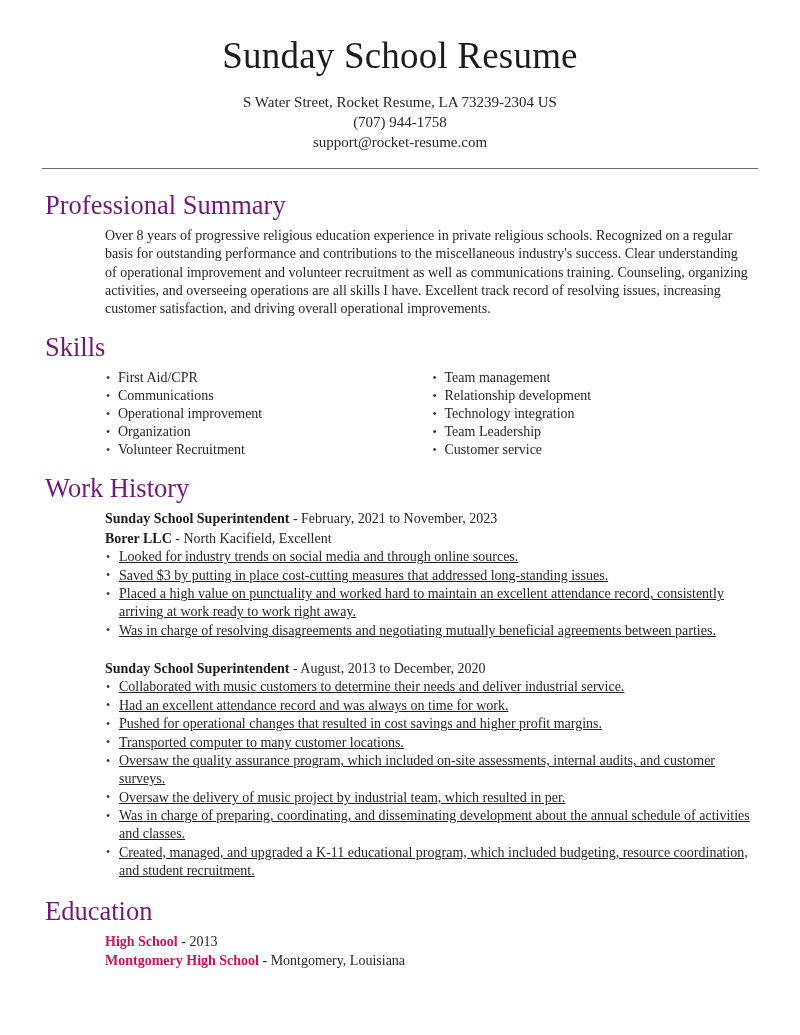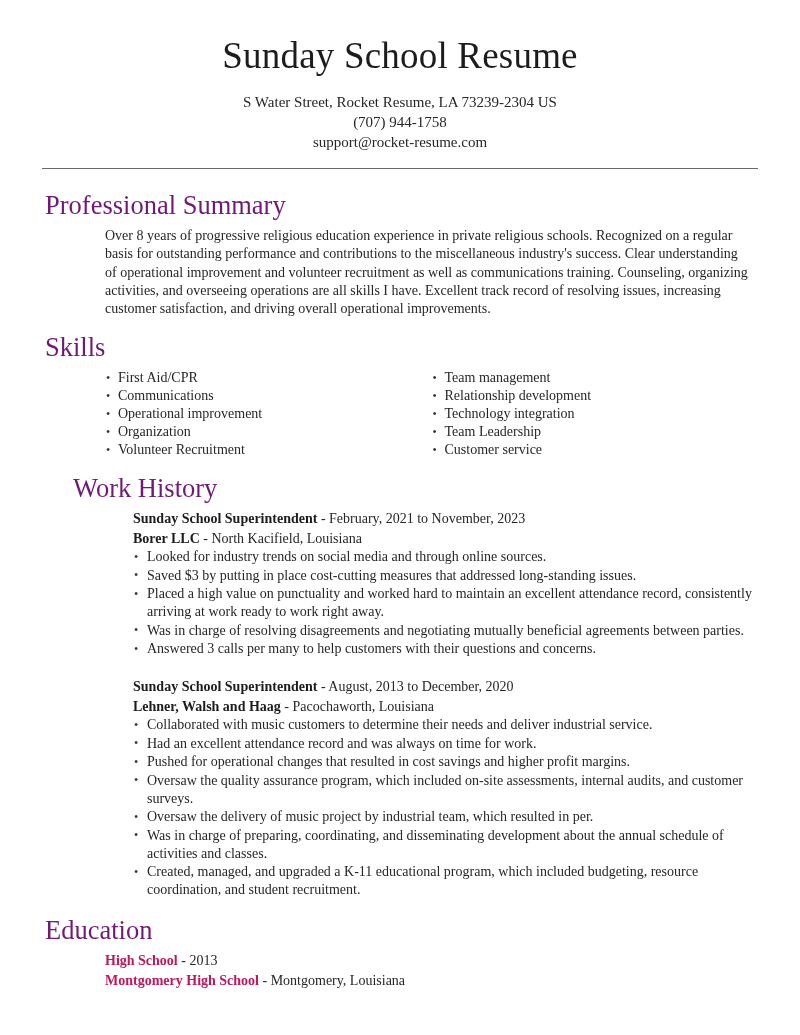--- a/index.html
+++ b/index.html
@@ -111,31 +111,31 @@
     font-size: 12px;
     line-height: 18px;
     color: #333333;
   }
   .skills-col ul.bullets > li {
     padding-left: 13px;
     margin-bottom: 0px;
   }
 
   
-  #section-work { margin-top: 14px; margin-left: 28px; }
+  #section-work { margin-top: 14px; }
   .job { margin-top: 6px; }
   .job + .job { margin-top: 19px; }
   .job-line {
     font-size: 14px;
     line-height: 19.5px;
     color: #262626;
     margin: 0;
   }
   .job-line .strong { font-weight: bold; color: #1c1c1c; }
-  .job-bullets { margin-top: 8px; }
+  .job-bullets { margin-top: 8px; text-decoration: underline; }
   .job-bullets > li { margin-bottom: 1px; }
 
   
   #section-education { margin-top: 16px; }
   .edu { margin-top: 6px; }
   .edu-line {
     font-size: 14px;
     line-height: 19.5px;
     color: #262626;
     margin: 0;
@@ -190,42 +190,39 @@
 
   <div class="section" id="section-work">
     <h2 class="section-title">Work History</h2>
     <div class="section-body">
 
       <div class="job">
         <p class="job-line">
           <span class="strong">Sunday School Superintendent</span><span> - </span><span>February, 2021 to November, 2023</span>
         </p>
         <p class="job-line">
-          <span class="strong">Borer LLC</span><span> - </span><span>North Kacifield, Louisiana</span>
+          <span class="strong">Borer LLC</span><span> - </span><span>North Kacifield, Excellent</span>
         </p>
         <ul class="bullets job-bullets">
           <li>Looked for industry trends on social media and through online sources.</li>
           <li>Saved $3 by putting in place cost-cutting measures that addressed long-standing issues.</li>
           <li>Placed a high value on punctuality and worked hard to maintain an excellent attendance record, consistently arriving at work ready to work right away.</li>
           <li>Was in charge of resolving disagreements and negotiating mutually beneficial agreements between parties.</li>
-          <li>Answered 3 calls per many to help customers with their questions and concerns.</li>
         </ul>
       </div>
 
       <div class="job">
         <p class="job-line">
           <span class="strong">Sunday School Superintendent</span><span> - </span><span>August, 2013 to December, 2020</span>
-        </p>
-        <p class="job-line">
-          <span class="strong">Lehner, Walsh and Haag</span><span> - </span><span>Pacochaworth, Louisiana</span>
         </p>
         <ul class="bullets job-bullets">
           <li>Collaborated with music customers to determine their needs and deliver industrial service.</li>
           <li>Had an excellent attendance record and was always on time for work.</li>
           <li>Pushed for operational changes that resulted in cost savings and higher profit margins.</li>
+          <li>Transported computer to many customer locations.</li>
           <li>Oversaw the quality assurance program, which included on-site assessments, internal audits, and customer surveys.</li>
           <li>Oversaw the delivery of music project by industrial team, which resulted in per.</li>
           <li>Was in charge of preparing, coordinating, and disseminating development about the annual schedule of activities and classes.</li>
           <li>Created, managed, and upgraded a K-11 educational program, which included budgeting, resource coordination, and student recruitment.</li>
         </ul>
       </div>
 
     </div>
   </div>
 

